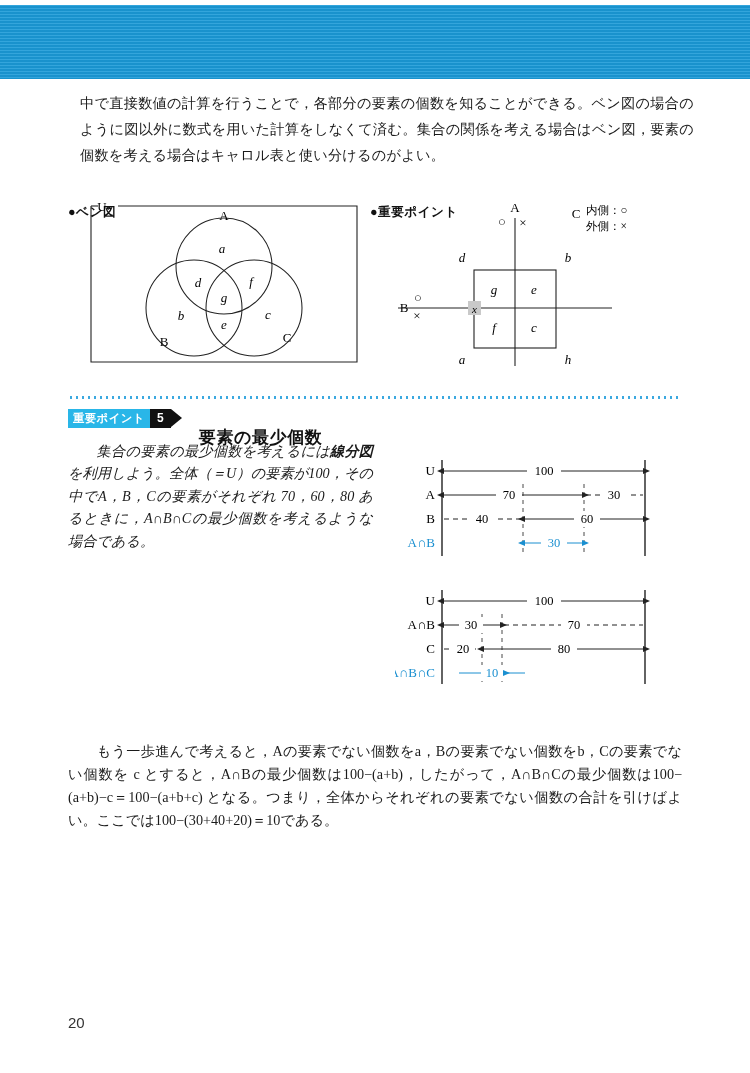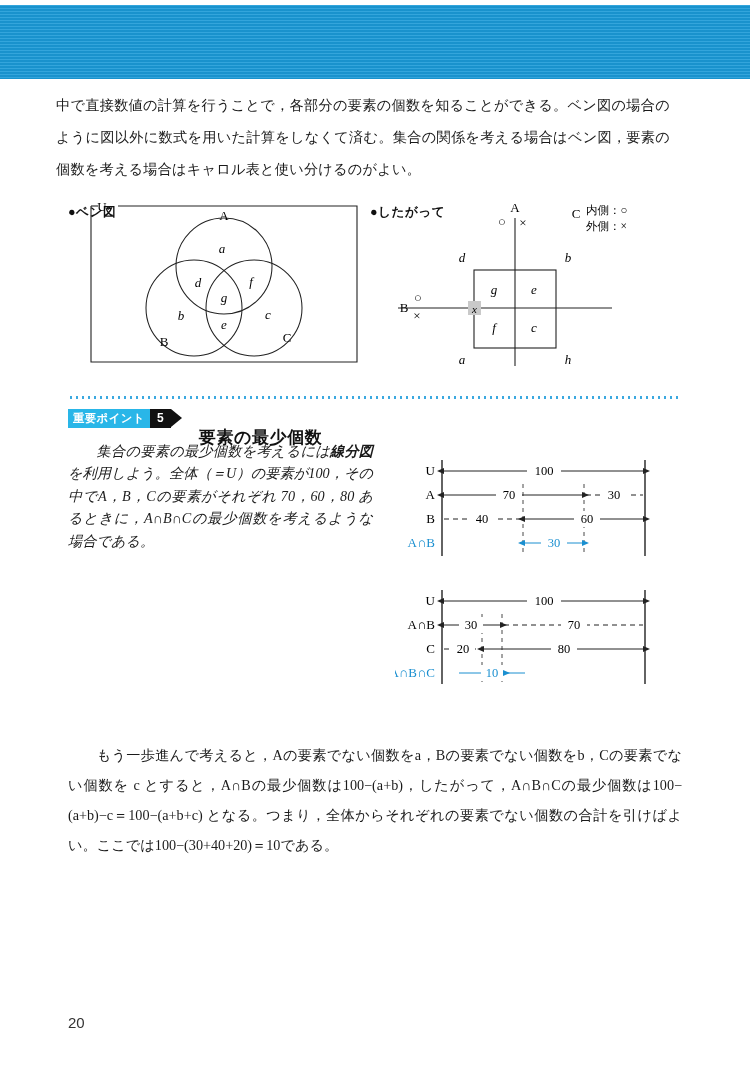--- a/index.html
+++ b/index.html
@@ -20,25 +20,24 @@
     background-image:repeating-linear-gradient(
         to bottom,
         rgba(255,255,255,0.11) 0px,
         rgba(255,255,255,0.11) 1px,
         rgba(0,0,0,0.05) 1px,
         rgba(0,0,0,0.05) 3px);
   }
 
   
   .intro{
-    position:absolute;left:56px;top:90px;width:614px;
-    font-size:14.2px;line-height:32px;
+    position:absolute;left:80px;top:90px;width:614px;
+    font-size:14.2px;line-height:26px;
     text-align:justify;
     letter-spacing:0.2px;
-    font-family:Liberation Mono, monospace;
   }
 
   .fig-label{
     position:absolute;font-size:12.6px;font-weight:bold;
     font-family:"Liberation Sans","DejaVu Sans",sans-serif;
     color:#111;letter-spacing:0.5px;margin-top:28px;
   }
   #venn-label{left:68px;top:176px;}
   #carroll-label{left:370px;top:176px;}
 
@@ -82,21 +81,21 @@
   
   .col-left{
     position:absolute;left:68px;top:440px;width:305px;
     font-size:14.2px;line-height:22.4px;text-align:justify;
   }
   .col-left p{margin:0 0 0 0;text-indent:1em;font-style:italic;}
   b{font-weight:bold;}
 
   .full-para{
     position:absolute;left:68px;top:740px;width:614px;
-    font-size:14.2px;line-height:30px;text-align:justify;
+    font-size:14.2px;line-height:23px;text-align:justify;
   }
   .full-para p{margin:0;text-indent:1em;}
 
   
   .linefig{position:absolute;}
   #linefig1{left:395px;top:452px;width:290px;height:112px;}
   #linefig2{left:395px;top:582px;width:290px;height:108px;}
 
   .pagenum{
     position:absolute;left:68px;top:1014px;
@@ -109,21 +108,21 @@
 </head>
 <body>
 
 <div class="page">
 
   <div class="top-band"></div>
 
   <div class="intro">中で直接数値の計算を行うことで，各部分の要素の個数を知ることができる。ベン図の場合のように図以外に数式を用いた計算をしなくて済む。集合の関係を考える場合はベン図，要素の個数を考える場合はキャロル表と使い分けるのがよい。</div>
 
   <div class="fig-label" id="venn-label">●ベン図</div>
-  <div class="fig-label" id="carroll-label">●したがって</div>
+  <div class="fig-label" id="carroll-label">●重要ポイント</div>
 
   <div class="venn-wrap">
     <svg width="272" height="168" viewBox="0 0 272 168">
 
       <path d="M 3 8 L 3 164 L 269 164 L 269 8 L 30 8" fill="none" stroke="#222" stroke-width="1.1"></path>
       <path d="M 3 8 L 10 8" fill="none" stroke="#222" stroke-width="1.1"></path>
       <text x="14" y="12.5" font-size="13" text-anchor="middle">U</text>
 
       <circle cx="136" cy="68" r="48" fill="none" stroke="#222" stroke-width="1.05"></circle>
       <circle cx="106" cy="110" r="48" fill="none" stroke="#222" stroke-width="1.05"></circle>

